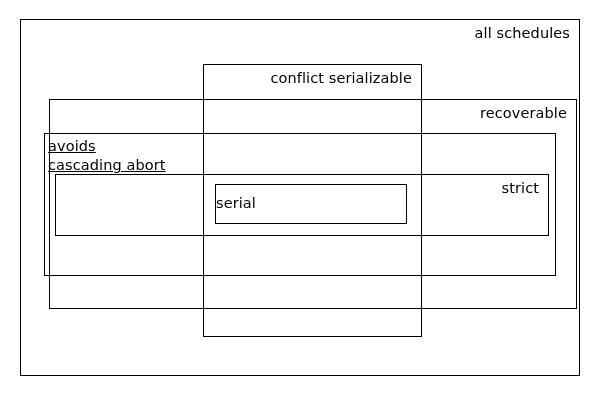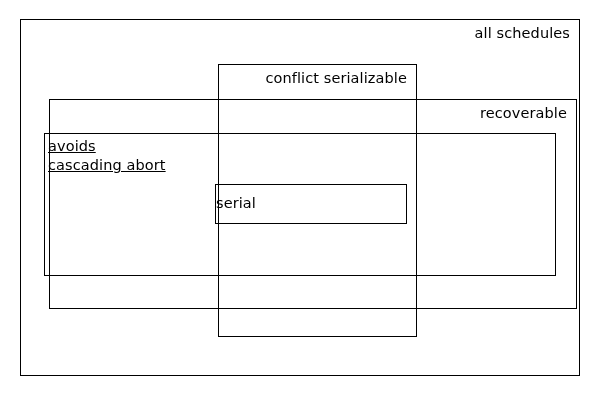--- a/index.html
+++ b/index.html
@@ -44,21 +44,21 @@
   .label.center {       
     top: 9px;
     left: 0;
     right: 0;
     text-align: left;
   }
 
   
   #box-all-schedules        { left: 20px;  top: 19px;  width: 560px; height: 357px; padding-left: 9px; }
   #box-view-serializable    { left: 190px; top: 31px;  width: 241px; height: 334px; }
-  #box-conflict-serializable{ left: 218px; top: 64px;  width: 199px; height: 273px; }
+  #box-conflict-serializable{ left: 203px; top: 64px;  width: 219px; height: 273px; }
   #box-recoverable          { left: 37px;  top: 99px;  width: 528px; height: 210px; margin-left: 12px; }
   #box-avoids-cascading     { left: 44px;  top: 133px; width: 512px; height: 143px; }
   #box-strict               { left: 55px;  top: 174px; width: 494px; height:  62px; }
   #box-serial               { left: 215px; top: 184px; width: 192px; height:  40px; }
 </style>
 </head>
 <body>
 
 <div id="canvas">
 
@@ -73,18 +73,21 @@
 
   <div class="region" id="box-recoverable">
     <span class="label tr">recoverable</span>
   </div>
 
   <div class="region" id="box-avoids-cascading">
     <span class="label tl">avoids
 cascading abort</span>
   </div>
 
+  <div class="region" id="box-strict">
+    <span class="label tr">strict</span>
+  </div>
 
   <div class="region" id="box-serial">
     <span class="label center">serial</span>
   </div>
 
 </div>
 
 </body></html>

